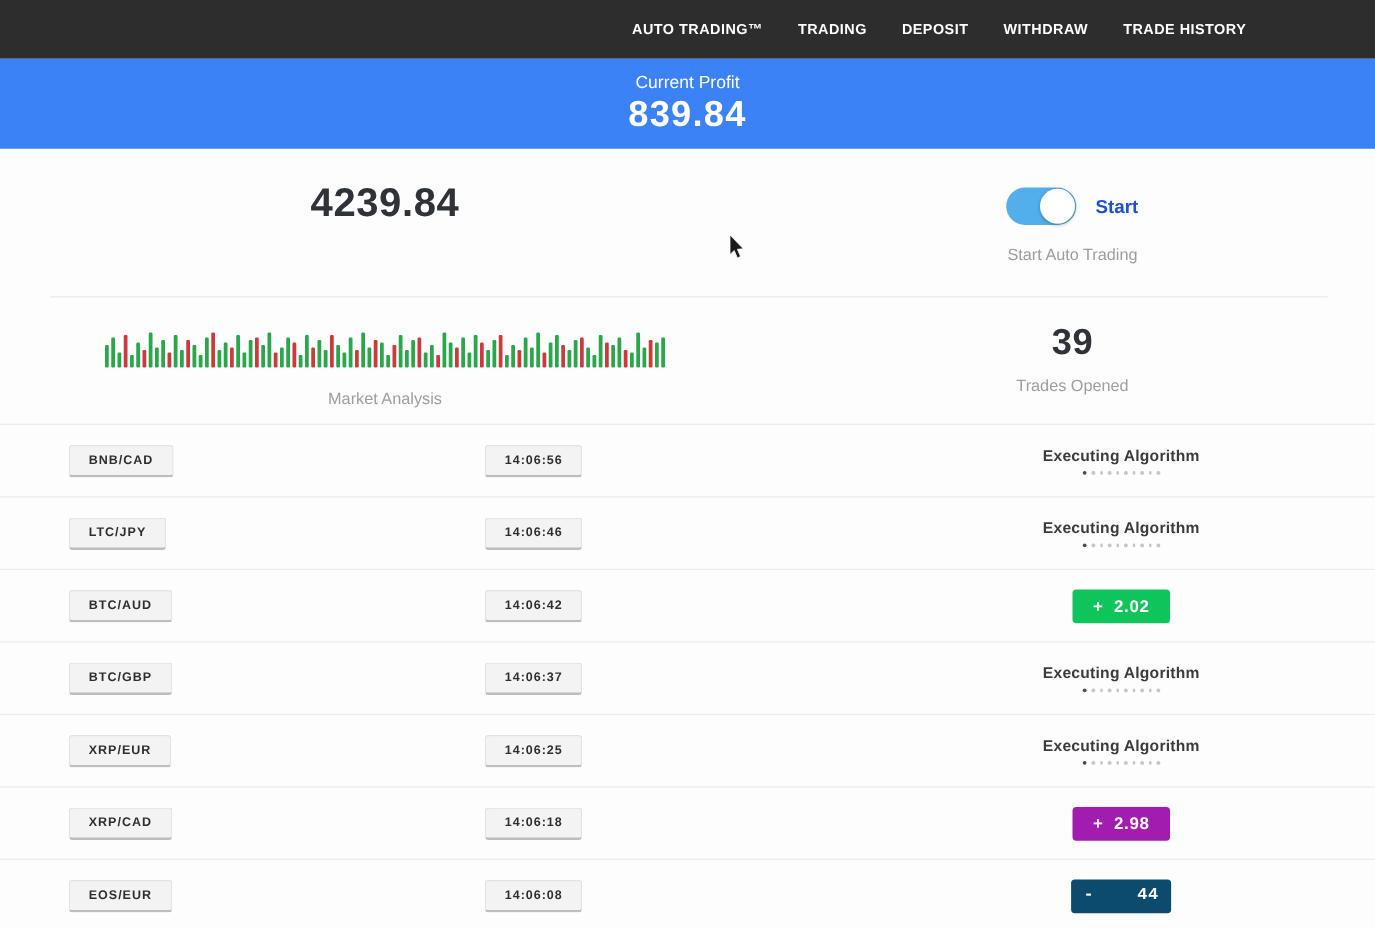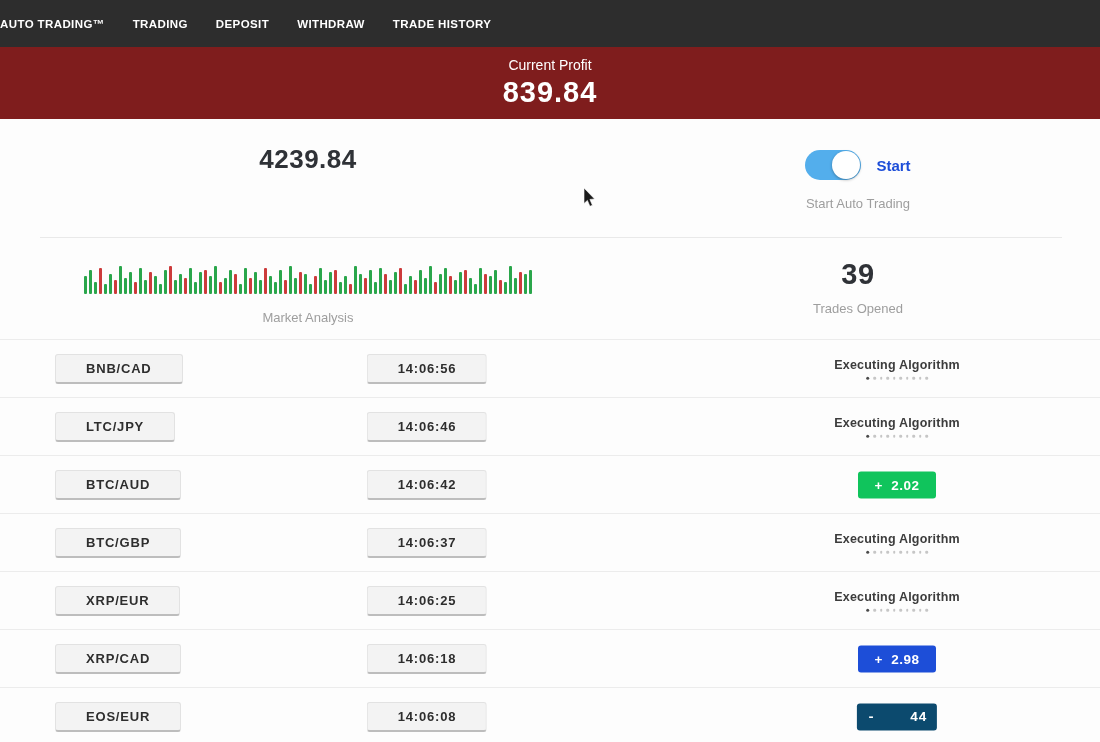--- a/index.html
+++ b/index.html
@@ -5,21 +5,21 @@
   html,body{margin:0;padding:0;}
   body{
     width:1100px;height:742px;overflow:hidden;position:relative;
     background:#fdfdfd;
     font-family:"Liberation Sans","DejaVu Sans",sans-serif;
     -webkit-font-smoothing:antialiased;
   }
   
   .nav{
     height:47px;background:#2d2d2d;
-    display:flex;align-items:center;
+    display:flex;align-items:center;justify-content:flex-end;
     gap:28px;padding-right:103px;
   }
   .nav-item{
     color:#ffffff;font-size:11.5px;font-weight:bold;letter-spacing:.4px;
     cursor:pointer;white-space:nowrap;
   }
   
   .banner{
     height:72px;background:#0fc257;color:#ffffff;text-align:center;
   }
@@ -27,21 +27,21 @@
   .banner-value{font-size:29px;font-weight:bold;letter-spacing:1px;margin-top:3px;}
   
   .stats-row{
     display:flex;align-items:flex-start;
   }
   .stats-left{flex:0 0 56%;text-align:center;}
   .stats-right{flex:0 0 44%;text-align:center;}
   .section-1{padding-top:27px;height:91px;}
   .section-2{padding-top:22px;height:79px;}
   .divider{border-top:1px solid #e9e9e9;margin-left:40px;margin-right:38px;}
-  .big-number{font-size:26px;font-weight:bold;color:#2f3237;letter-spacing:.5px;line-height:1;}
+  .big-number{font-size:32px;font-weight:bold;color:#2f3237;letter-spacing:.5px;line-height:1;}
   .big-number.small{font-size:29px;}
   .sub-label{color:#9e9e9e;font-size:13px;margin-top:16px;}
   .sub-label.tight{margin-top:12px;}
   
   .toggle-line{display:flex;align-items:center;justify-content:center;gap:15px;height:38px;}
   .toggle{
     width:56px;height:30px;border-radius:15px;background:#53aeec;
     position:relative;cursor:pointer;display:inline-block;
   }
   .toggle-knob{
@@ -56,22 +56,22 @@
   .bar{width:3px;border-radius:1px;}
   .bar.up{background:#2aa64b;}
   .bar.down{background:#cc3b3b;}
   
   .rows{}
   .row{position:relative;height:57px;border-bottom:1px solid #ececec;}
   .row:first-child{border-top:1px solid #ececec;}
   .chip{
     position:absolute;top:50%;transform:translateY(-50%);
     background:#f3f3f3;border:1px solid #e2e2e2;border-bottom:2px solid #bdbdbd;
-    border-radius:3px;padding:6px 30px;
-    font-size:13px;font-weight:bold;color:#2e2e2e;letter-spacing:.8px;white-space:nowrap;
+    border-radius:3px;padding:6px 15px;
+    font-size:10px;font-weight:bold;color:#2e2e2e;letter-spacing:.8px;white-space:nowrap;
   }
   .chip.pair{left:55px;}
   .chip.time{left:427px;transform:translate(-50%,-50%);}
   .status{
     position:absolute;left:897px;top:50%;transform:translate(-50%,-50%);
     text-align:center;white-space:nowrap;
   }
   .exec-label{font-size:12.5px;font-weight:bold;color:#3c3c3c;letter-spacing:.2px;}
   .dots{display:flex;justify-content:center;align-items:center;gap:4px;margin-top:5px;}
   .dot{width:2.5px;height:2.5px;border-radius:50%;background:#c6c6c6;}
@@ -89,21 +89,21 @@
 <body>
 
 <div class="nav" style="background: rgb(45, 45, 45);">
   <span class="nav-item">AUTO TRADING™</span>
   <span class="nav-item">TRADING</span>
   <span class="nav-item">DEPOSIT</span>
   <span class="nav-item">WITHDRAW</span>
   <span class="nav-item">TRADE HISTORY</span>
 </div>
 
-<div class="banner" style="background: #7f1d1d;">
+<div class="banner" style="background: #3b82f6;">
   <div class="banner-label">Current Profit</div>
   <div class="banner-value">839.84</div>
 </div>
 
 <div class="stats-row section-1">
   <div class="stats-left">
     <div class="big-number">4239.84</div>
   </div>
   <div class="stats-right">
     <div class="toggle-line">
@@ -306,21 +306,21 @@
           <span class="dot"></span>
           <span class="dot"></span>
         </div>
     </div>
   </div>
 
   <div class="row">
     <span class="chip pair">XRP/CAD</span>
     <span class="chip time">14:06:18</span>
     <div class="status">
-      <span class="result profit" style="background: #1d4ed8;">+  2.98</span>
+      <span class="result profit" style="background: #a21caf;">+  2.98</span>
     </div>
   </div>
 
   <div class="row">
     <span class="chip pair">EOS/EUR</span>
     <span class="chip time">14:06:08</span>
     <div class="status">
       <span class="result loss" style="background: #0c4a6e; font-family: Liberation Mono, monospace;">-    44</span>
     </div>
   </div>

